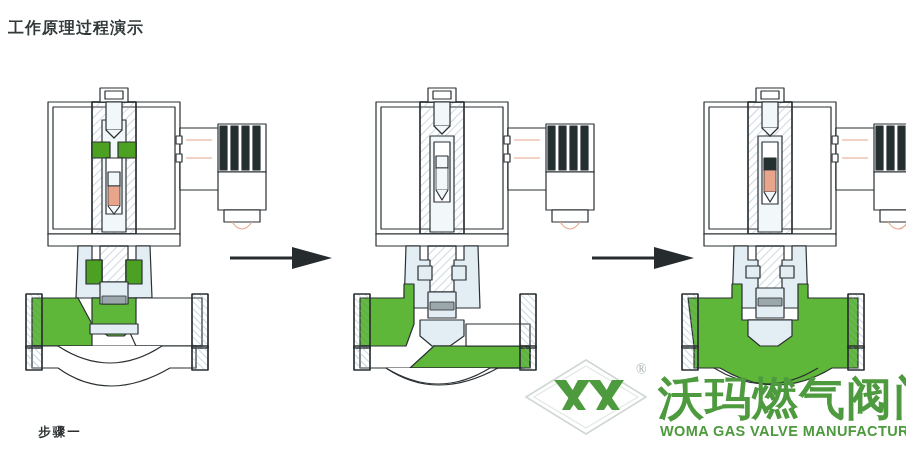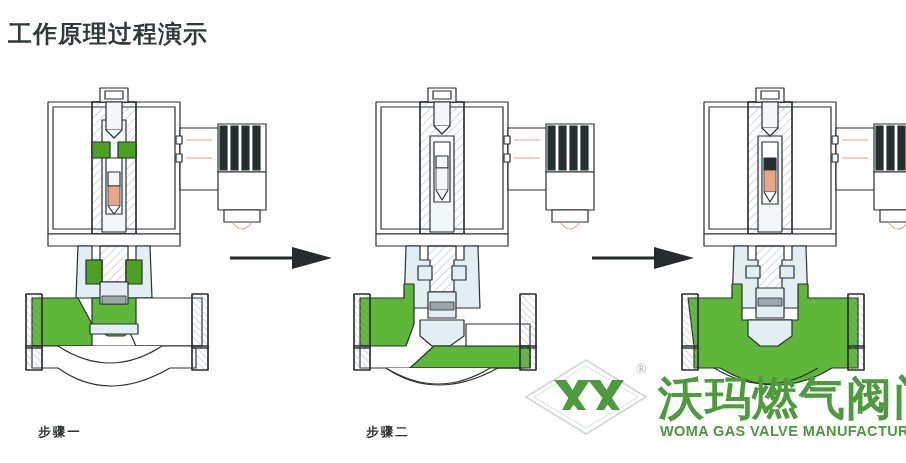--- a/index.html
+++ b/index.html
@@ -4,21 +4,21 @@
 <style>
   html,body{margin:0;padding:0;}
   body{
     width:906px;height:463px;
     background:#ffffff;
     font-family:"Liberation Sans","DejaVu Sans",sans-serif;
     overflow:hidden;position:relative;
   }
   #page-title{
     position:absolute;left:8px;top:18px;
-    font-size:24px;font-weight:bold;color:#32393b;
+    font-size:16px;font-weight:bold;color:#32393b;
     letter-spacing:1px;
   }
   .stage{position:absolute;left:0;top:0;width:906px;height:463px;}
   .valve{position:absolute;top:80px;width:260px;height:320px;}
   .valve.v1{left:20px;}
   .valve.v2{left:348px;}
   .valve.v3{left:676px;}
   .steplabel{
     position:absolute;top:424px;width:260px;text-align:center;
     font-size:12.5px;font-weight:bold;color:#2b2f31;letter-spacing:2px;
@@ -270,21 +270,20 @@
     </svg>
   </div>
   <div class="arrow a2">
     <svg width="112" height="30" viewBox="0 0 112 30">
       <line x1="2" y1="15" x2="74" y2="15" stroke="#262b2d" stroke-width="3"></line>
       <polygon points="64,4 104,15 64,26" fill="#262b2d"></polygon>
     </svg>
   </div>
 
   <div class="steplabel s1">步骤一</div>
-  <div class="steplabel s2">步骤二</div>
 
   <div class="watermark">
     <svg width="388" height="90" viewBox="0 0 388 90">
       <g>
         <polygon points="68,8 128,45 68,82 8,45" fill="none" stroke="#cfd8d2" stroke-width="1.6"></polygon>
         <polygon points="68,14 120,45 68,76 16,45" fill="none" stroke="#e2e8e4" stroke-width="1.2"></polygon>
         <g fill="#4E9A3E">
           <polygon points="36,28 48,28 68,58 60,58"></polygon>
           <polygon points="60,28 72,28 52,58 44,58"></polygon>
           <polygon points="70,28 82,28 102,58 94,58"></polygon>

